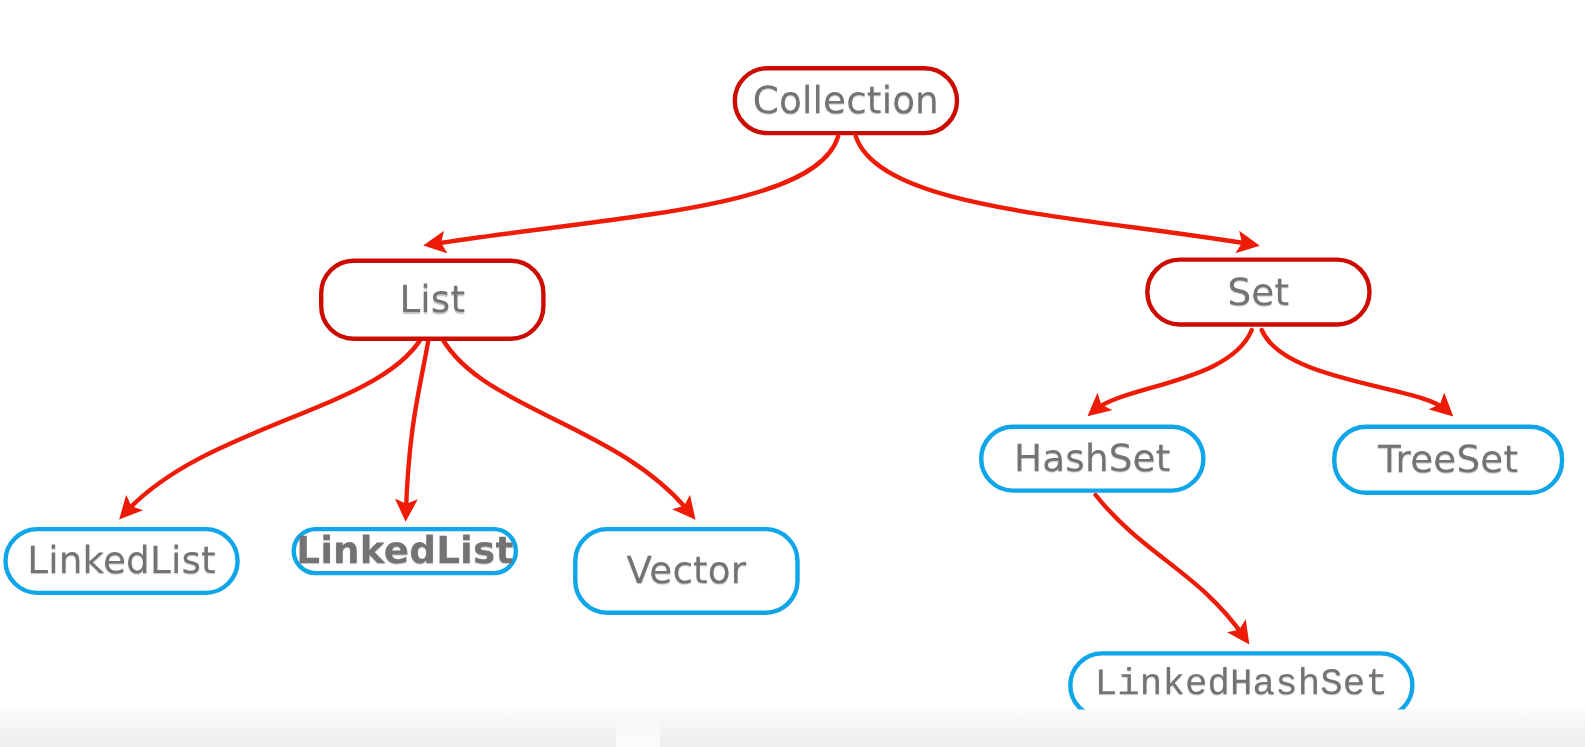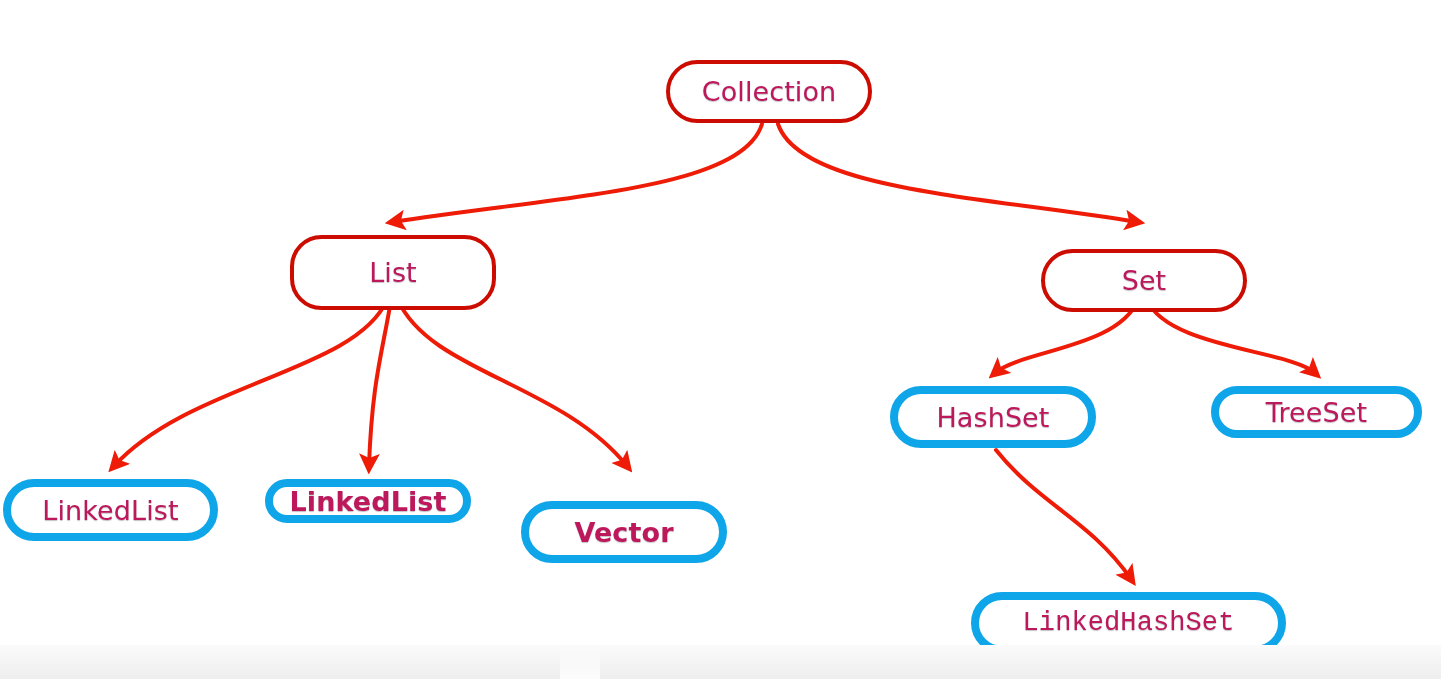--- a/index.html
+++ b/index.html
@@ -29,32 +29,32 @@
   .node {
     position: absolute;
     box-sizing: border-box;
     background: #ffffff;
     display: flex;
     align-items: center;
     justify-content: center;
     z-index: 5;
   }
   .node .node-label {
-    font-size: 27px;
+    font-size: 34px;
     line-height: 1;
-    color: #be185d;
+    color: #737373;
     letter-spacing: 0.1px;
     text-shadow: 0 1px 1px rgba(120,120,120,0.45);
     white-space: nowrap;
   }
   .node.red {
     border: 4px solid #cc0c00;
   }
   .node.blue {
-    border: 8px solid #0ea5e9;
+    border: 4px solid #0ea5e9;
     text-align: right;
   }
   #bottom-bar {
     position: absolute;
     left: 0;
     bottom: 0;
     width: 1441px;
     height: 34px;
     background: linear-gradient(to bottom, #fbfbfb 0%, #f3f3f3 55%, #eeeeee 100%);
     z-index: 20;
@@ -92,36 +92,36 @@
       </g>
   </svg>
 
   <div id="node-group">
       <div class="node red" style="left: 666px; top: 60px; width: 206px; height: 63px; border-radius: 31.5px;">
         <span class="node-label">Collection</span>
       </div>
       <div class="node red" style="left: 290px; top: 235px; width: 206px; height: 75px; border-radius: 31.5px;">
         <span class="node-label">List</span>
       </div>
-      <div class="node red" style="left: 1041px; top: 249px; width: 206px; height: 63px; border-radius: 31.5px;">
+      <div class="node red" style="left: 1041px; top: 234px; width: 206px; height: 63px; border-radius: 31.5px;">
         <span class="node-label">Set</span>
       </div>
       <div class="node blue" style="left: 3px; top: 479px; width: 215px; height: 62px; border-radius: 31px;">
         <span class="node-label">LinkedList</span>
       </div>
       <div class="node blue" style="left: 265px; top: 479px; width: 206px; height: 44px; border-radius: 31px; font-weight: bold;">
         <span class="node-label">LinkedList</span>
       </div>
-      <div class="node blue" style="left: 521px; top: 501px; width: 206px; height: 62px; border-radius: 31px; font-weight: bold;">
+      <div class="node blue" style="left: 521px; top: 479px; width: 206px; height: 80px; border-radius: 31px;">
         <span class="node-label">Vector</span>
       </div>
       <div class="node blue" style="left: 890px; top: 386px; width: 206px; height: 62px; border-radius: 31px;">
         <span class="node-label">HashSet</span>
       </div>
-      <div class="node blue" style="left: 1211px; top: 386px; width: 211px; height: 52px; border-radius: 31px;">
+      <div class="node blue" style="left: 1211px; top: 386px; width: 211px; height: 64px; border-radius: 31px;">
         <span class="node-label">TreeSet</span>
       </div>
       <div class="node blue" style="left: 971px; top: 592px; width: 315px; height: 62px; border-radius: 31px; font-family: Liberation Mono, monospace;">
         <span class="node-label">LinkedHashSet</span>
       </div>
     </div>
 
   <div id="bottom-bar"></div>
   <div id="bottom-bar-notch"></div>
 </div>

